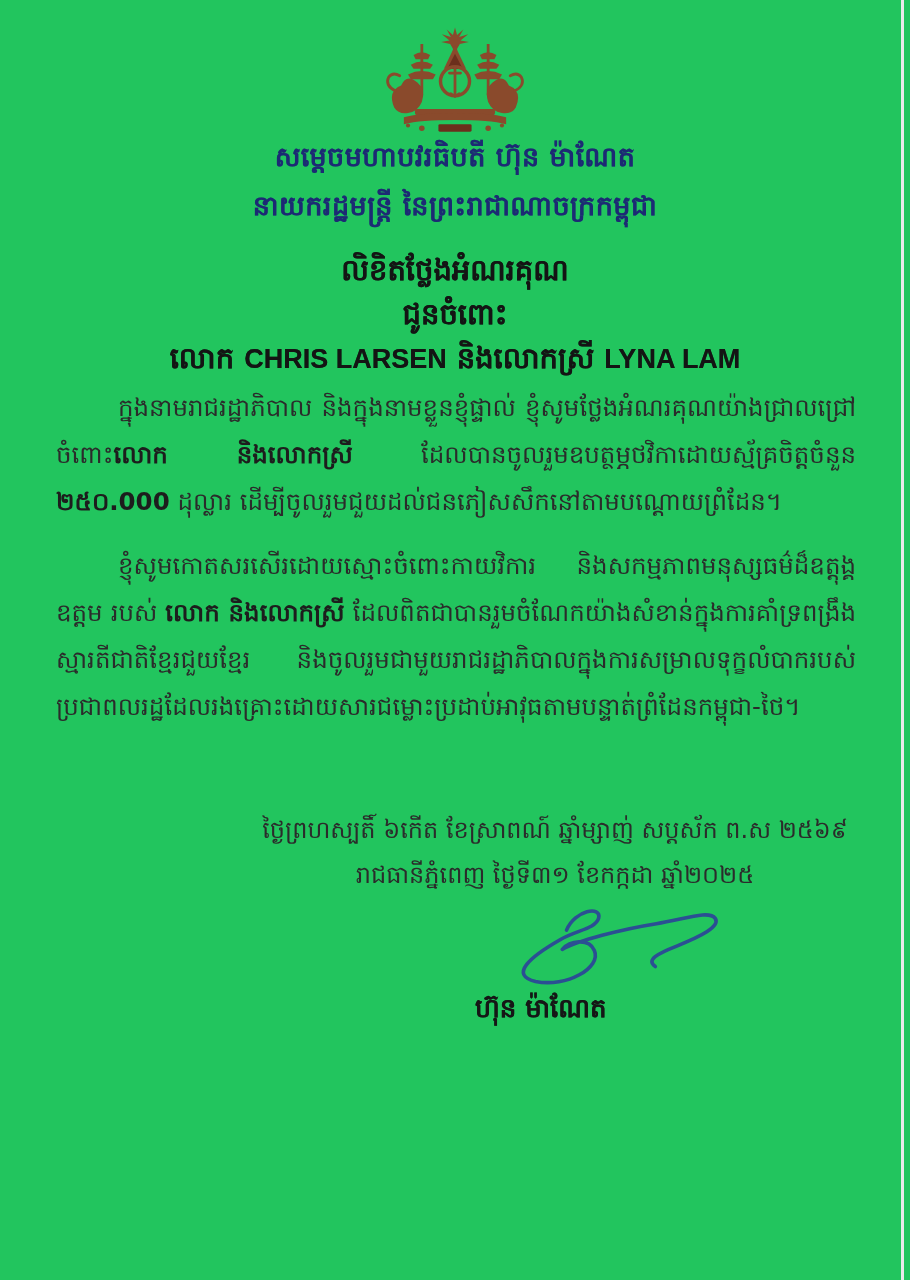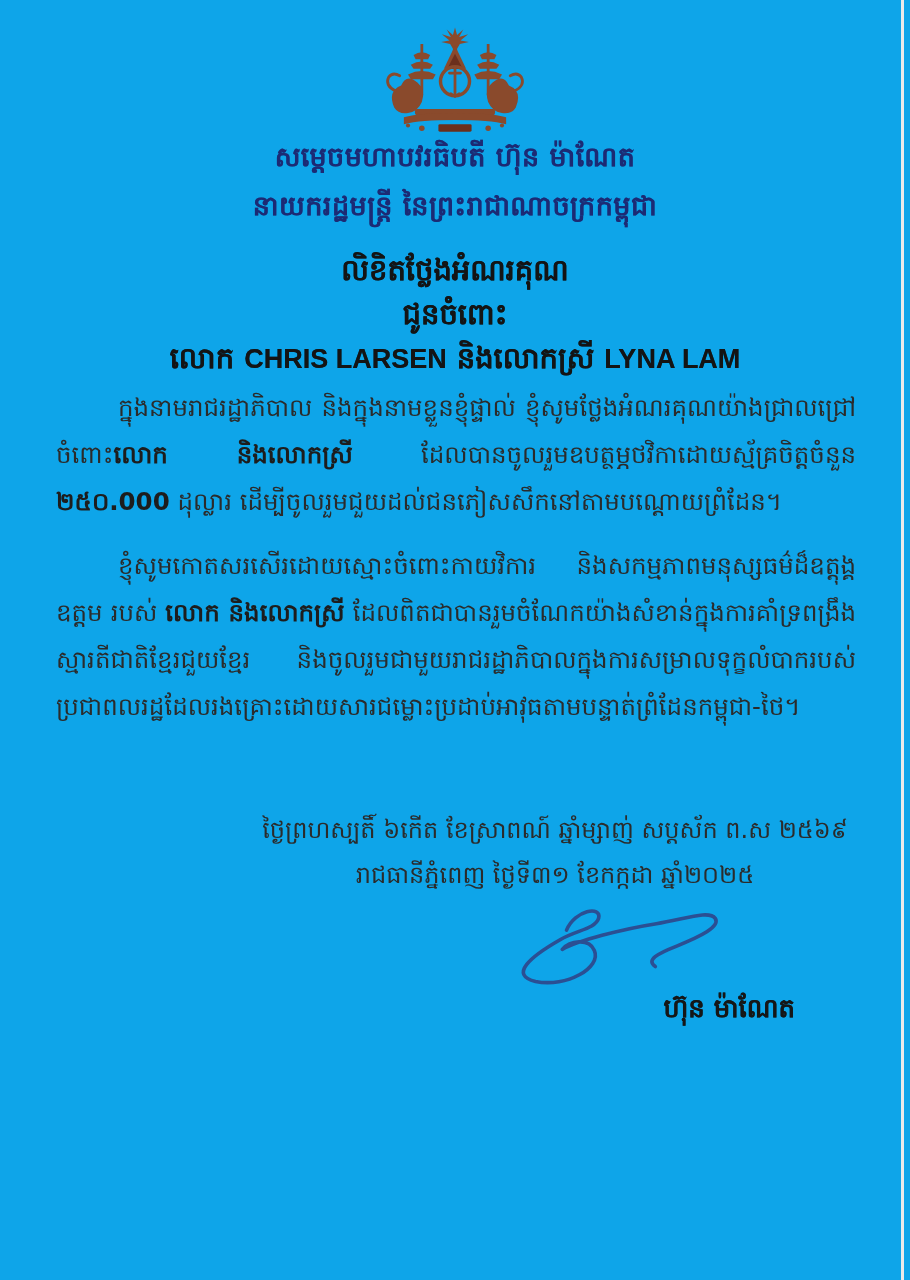--- a/index.html
+++ b/index.html
@@ -63,38 +63,38 @@
     position: absolute;
     top: 808px; left: 250px; width: 610px;
     text-align: center;
     font-size: 24px;
     line-height: 45px;
     color: #2b2b2b;
   }
   .sig-block {
     position: absolute;
     top: 898px; left: 475px; width: 320px;
-    text-align: right;
+    text-align: left;
   }
   .sig-svg { display: block; margin: 0 auto; }
   .sig-name {
     margin-top: 2px;
     font-weight: bold;
     font-size: 26px;
     color: #161616;
     text-shadow: 0 0 0.5px rgba(0,0,0,0.65);
   }
   .emblem-svg .fill { fill: var(--emblem-color, #8a4a2c); }
   .emblem-svg .dark { fill: #6b2f1c; }
   .emblem-svg .stroke { stroke: var(--emblem-color, #8a4a2c); fill: none; }
 </style>
 </head>
 <body>
 
-<div class="page" style="background: #0ea5e9;">
+<div class="page" style="background: #22c55e;">
   <div class="edge-shade"></div>
 
   <div class="emblem-wrap">
     <svg class="emblem-svg" width="152" height="112" viewBox="0 0 220 162" aria-hidden="true">
 
       <path class="fill" d="M110,2 L113,13 L122,5 L116,16 L129,12 L118,21 L130,23 L117,26 L110,38 L103,26 L90,23 L102,21 L91,12 L104,16 L98,5 L107,13 Z"></path>
 
       <rect class="fill" x="107" y="30" width="6" height="26"></rect>
       <path class="fill" d="M94,62 L110,28 L126,62 Z"></path>
       <path class="dark" d="M99,62 L110,40 L121,62 Z"></path>

